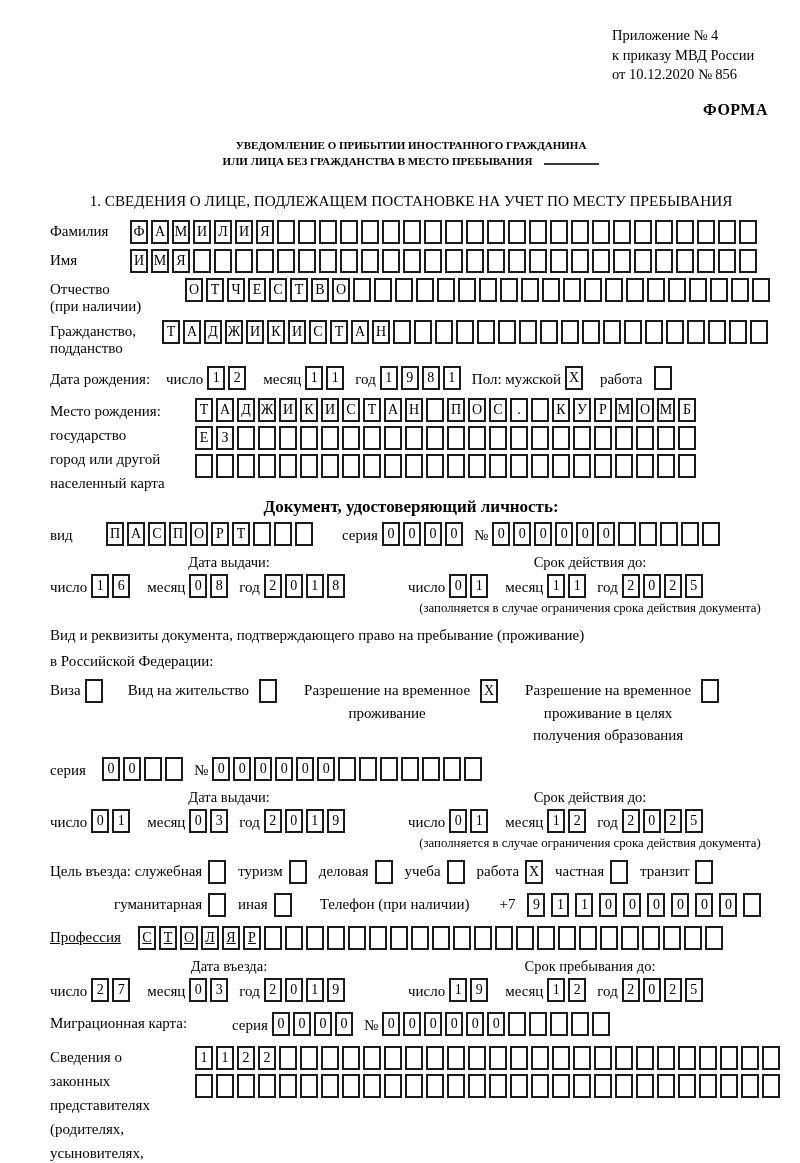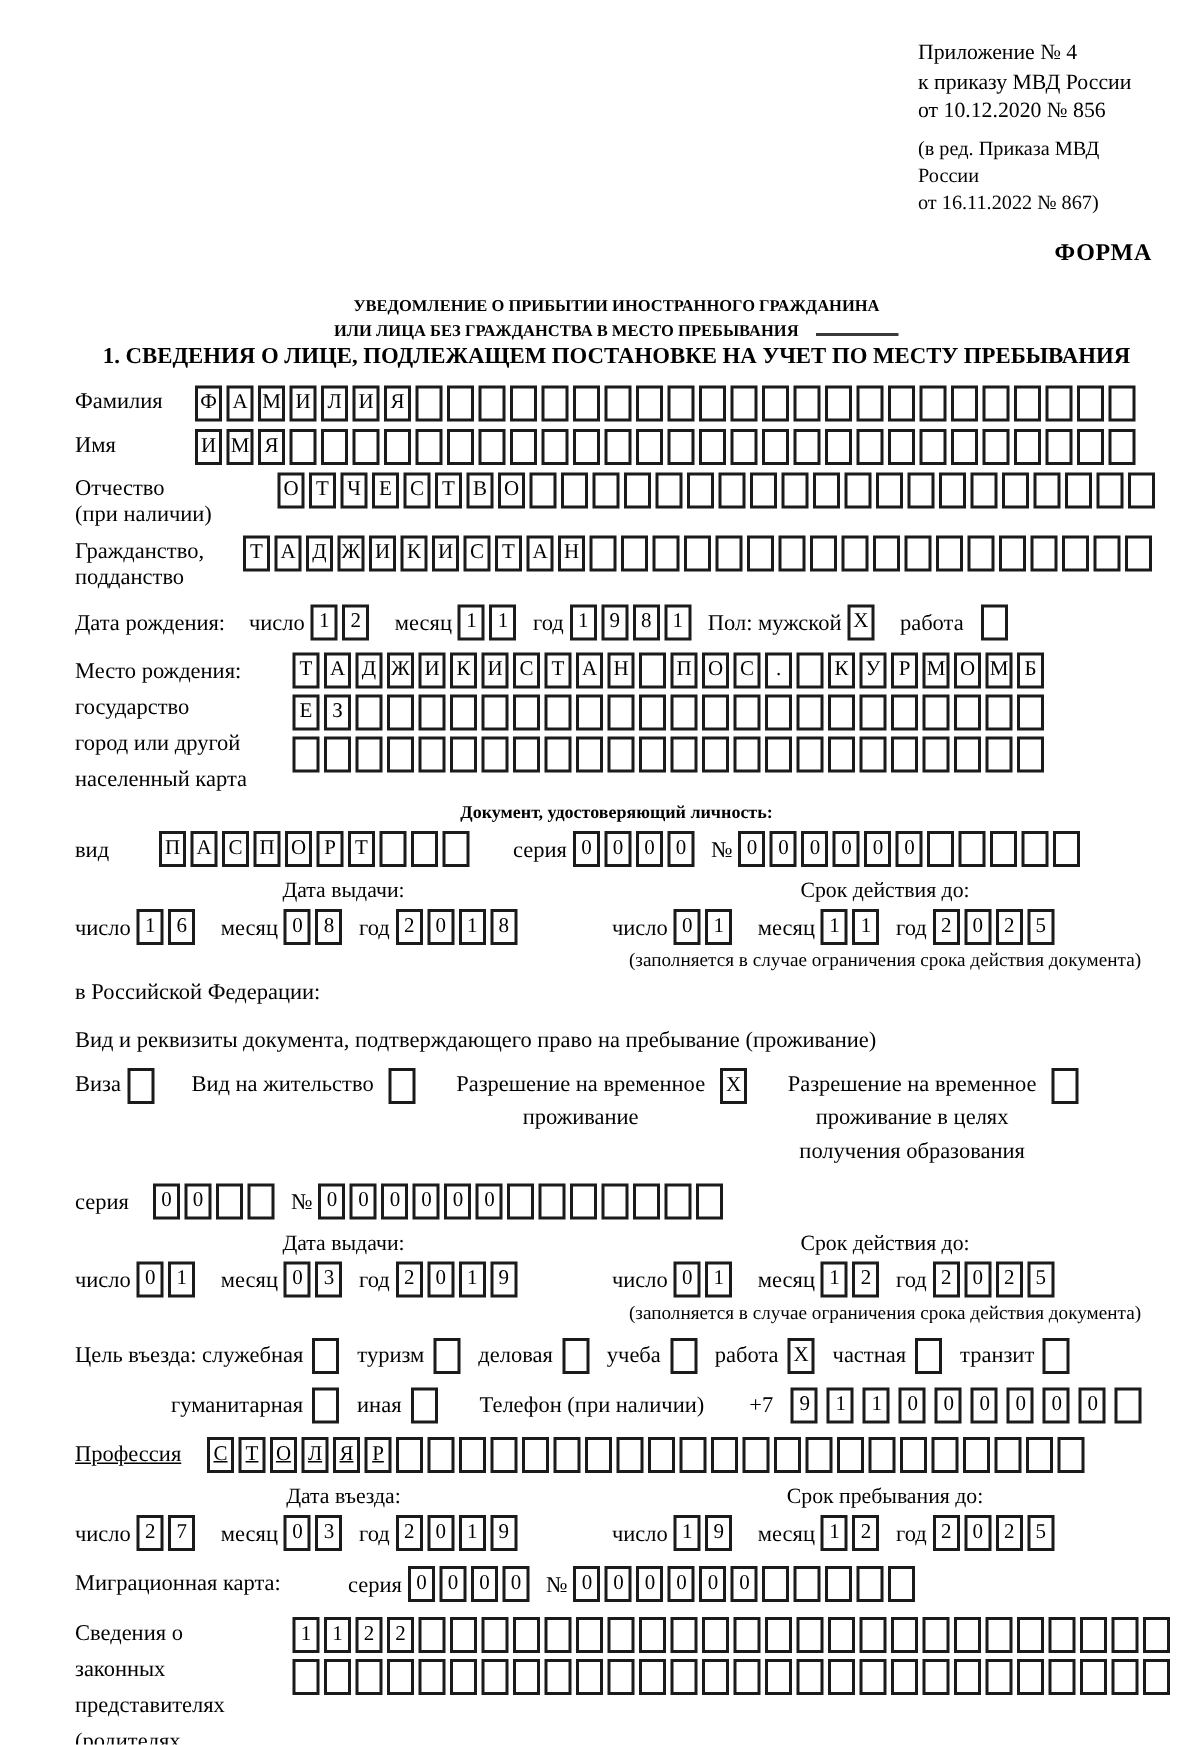--- a/index.html
+++ b/index.html
@@ -7,21 +7,21 @@
        font-family:"Liberation Serif","DejaVu Serif",serif;font-size:15px;}
   .page{box-sizing:border-box;width:800px;height:1007px;padding:26px 28px 0 50px;}
 
   
   .hdr{margin-left:562px;line-height:1.35;font-size:14.5px;}
   .hdr-sub{font-size:13.5px;margin-top:5px;line-height:1.35;}
   .forma{font-weight:bold;text-align:right;margin-top:16px;font-size:16px;letter-spacing:.5px;padding-right:4px;}
 
   .title{text-align:center;font-weight:bold;font-size:11px;margin-top:18px;line-height:1.5;}
   .blank{display:inline-block;width:55px;border-bottom:2px solid #3a3a3a;margin-left:12px;vertical-align:baseline;}
-  .sec-h{text-align:center;font-weight:bold;font-size:15.2px;margin-bottom:10px;}
+  .sec-h{text-align:center;font-weight:normal;font-size:15.2px;margin-top:22px;margin-bottom:10px;}
 
   
   .frow{display:flex;align-items:flex-start;margin-top:5px;}
   .vcenter{align-items:center;}
   .flabel{flex:none;padding-top:3px;}
   .w-fam{width:80px;} .w-name{width:80px;} .w-pat{width:135px;} .w-cit{width:112px;}
   .w-place{width:145px;} .w-prof{width:88px;} .w-mig{width:182px;} .w-rep{width:145px;}
 
   .cells{display:flex;flex-wrap:nowrap;}
   .cell{flex:none;box-sizing:border-box;width:18px;height:24px;border:2px solid #1b1b1b;margin-right:3px;
@@ -45,35 +45,31 @@
   .opt{display:flex;align-items:flex-start;}
   .opt-label{line-height:1.5;padding-top:2px;}
   .preline{white-space:pre-line;}
   .tcenter{text-align:center;}
   .opt .cell{margin-left:10px;margin-top:2px;}
 
   .purpose-row{display:flex;align-items:center;margin-top:9px;flex-wrap:nowrap;}
   .purpose-row .cell{margin-left:6px;margin-right:0;}
   .p-item{margin-left:12px;}
   .indent2{padding-left:64px;}
-  .doc-h{text-align:center;font-weight:bold;font-size:12px;margin-top:9px;}
+  .doc-h{text-align:center;font-weight:bold;font-size:17px;margin-top:9px;}
 </style>
 </head>
 <body>
 
 <div class="page">
 
   <div class="hdr">
     <div>Приложение № 4</div>
     <div>к приказу МВД России</div>
     <div>от 10.12.2020 № 856</div>
-    <div class="hdr-sub">
-      <div>(в ред. Приказа МВД России</div>
-      <div>от 16.11.2022 № 867)</div>
-    </div>
   </div>
   <div class="forma">ФОРМА</div>
 
   <div class="title">
     <div>УВЕДОМЛЕНИЕ О ПРИБЫТИИ ИНОСТРАННОГО ГРАЖДАНИНА</div>
     <div><span>ИЛИ ЛИЦА БЕЗ ГРАЖДАНСТВА В МЕСТО ПРЕБЫВАНИЯ</span><span class="blank"></span></div>
   </div>
 
   <div class="sec-h">1. СВЕДЕНИЯ О ЛИЦЕ, ПОДЛЕЖАЩЕМ ПОСТАНОВКЕ НА УЧЕТ ПО МЕСТУ ПРЕБЫВАНИЯ</div>
 
@@ -418,22 +414,22 @@
             <span class="cell">2</span>
             <span class="cell">0</span>
             <span class="cell">2</span>
             <span class="cell">5</span>
           </span>
       </div>
       <div class="note">(заполняется в случае ограничения срока действия документа)</div>
     </div>
   </div>
 
+  <div class="res-line">Вид и реквизиты документа, подтверждающего право на пребывание (проживание)</div>
   <div class="res-line" style="margin-top:3px;">в Российской Федерации:</div>
-  <div class="res-line">Вид и реквизиты документа, подтверждающего право на пребывание (проживание)</div>
 
   <div class="opts">
     <div class="opt">
       <span class="opt-label">Виза</span>
       <span class="cell" style="margin-left:4px;"></span>
     </div>
     <div class="opt" style="margin-left:22px;">
       <span class="opt-label">Вид на жительство</span>
       <span class="cell"></span>
     </div>

